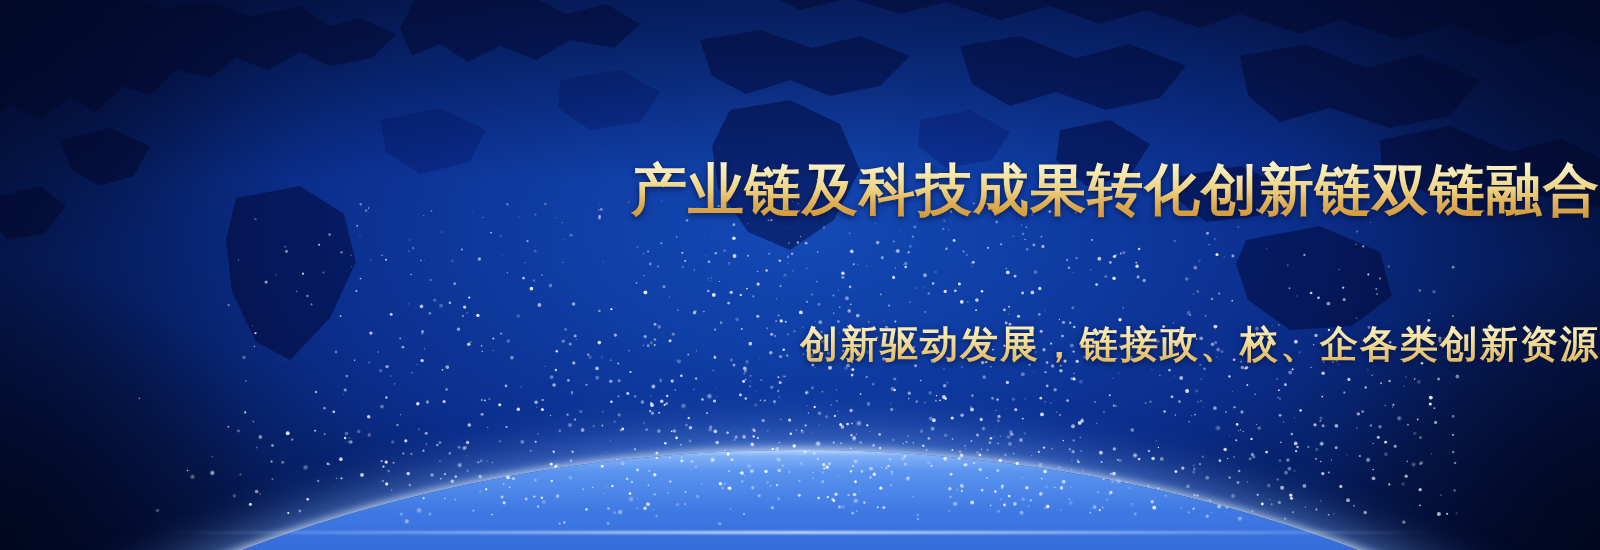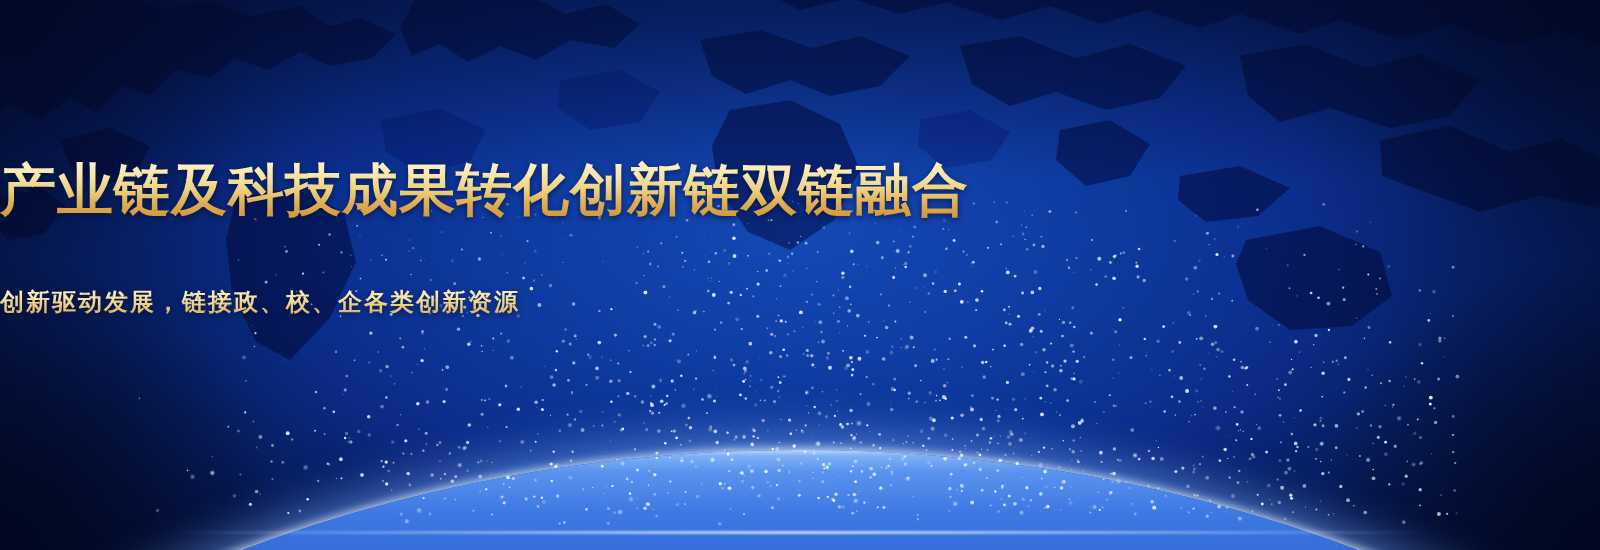--- a/index.html
+++ b/index.html
@@ -81,40 +81,40 @@
     filter:blur(1px);
   }
 
   
   .sparkles { position:absolute; inset:0; pointer-events:none; }
   .sparkles svg { width:100%; height:100%; display:block; }
 
   
   .content {
     position:absolute; left:0; right:0; top:0; bottom:0;
-    display:flex; flex-direction:column; align-items:flex-start;
+    display:flex; flex-direction:column; align-items:flex-end;
   }
   .title {
     margin-top:160px;
     font-size:56px;
     font-weight:bold;
     letter-spacing:1px;
     line-height:1.08;
     white-space:nowrap;
     background:linear-gradient(to bottom,
       #fdf4d2 0%, #f7e6a8 26%, #eed080 50%, #dfae55 72%, #cf9434 100%);
     -webkit-background-clip:text;
     background-clip:text;
     color:transparent;
     -webkit-text-fill-color:transparent;
     filter:drop-shadow(0 2px 3px rgba(2,16,58,0.75));
   }
   .subtitle {
-    margin-top:66px;
-    font-size:24px;
+    margin-top:99px;
+    font-size:38px;
     font-weight:bold;
     letter-spacing:2px;
     white-space:nowrap;
     background:linear-gradient(to bottom,
       #fdf3cf 0%, #f6e5a6 34%, #e9c97a 66%, #d7a950 100%);
     -webkit-background-clip:text;
     background-clip:text;
     color:transparent;
     -webkit-text-fill-color:transparent;
     filter:drop-shadow(0 2px 3px rgba(2,16,58,0.8));

